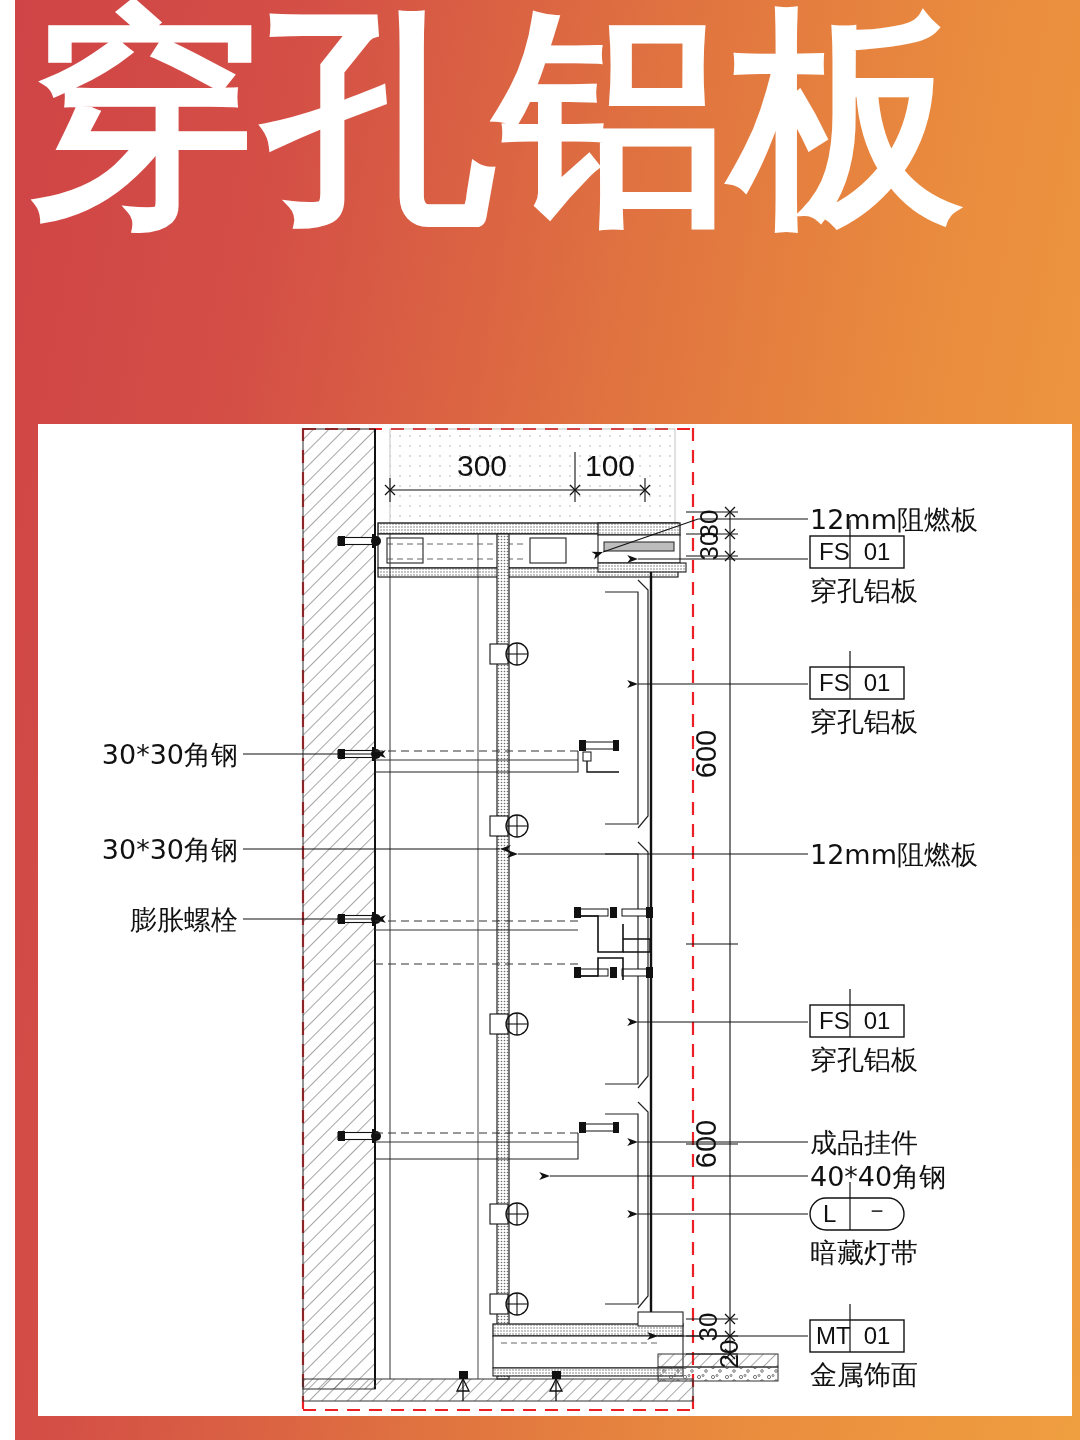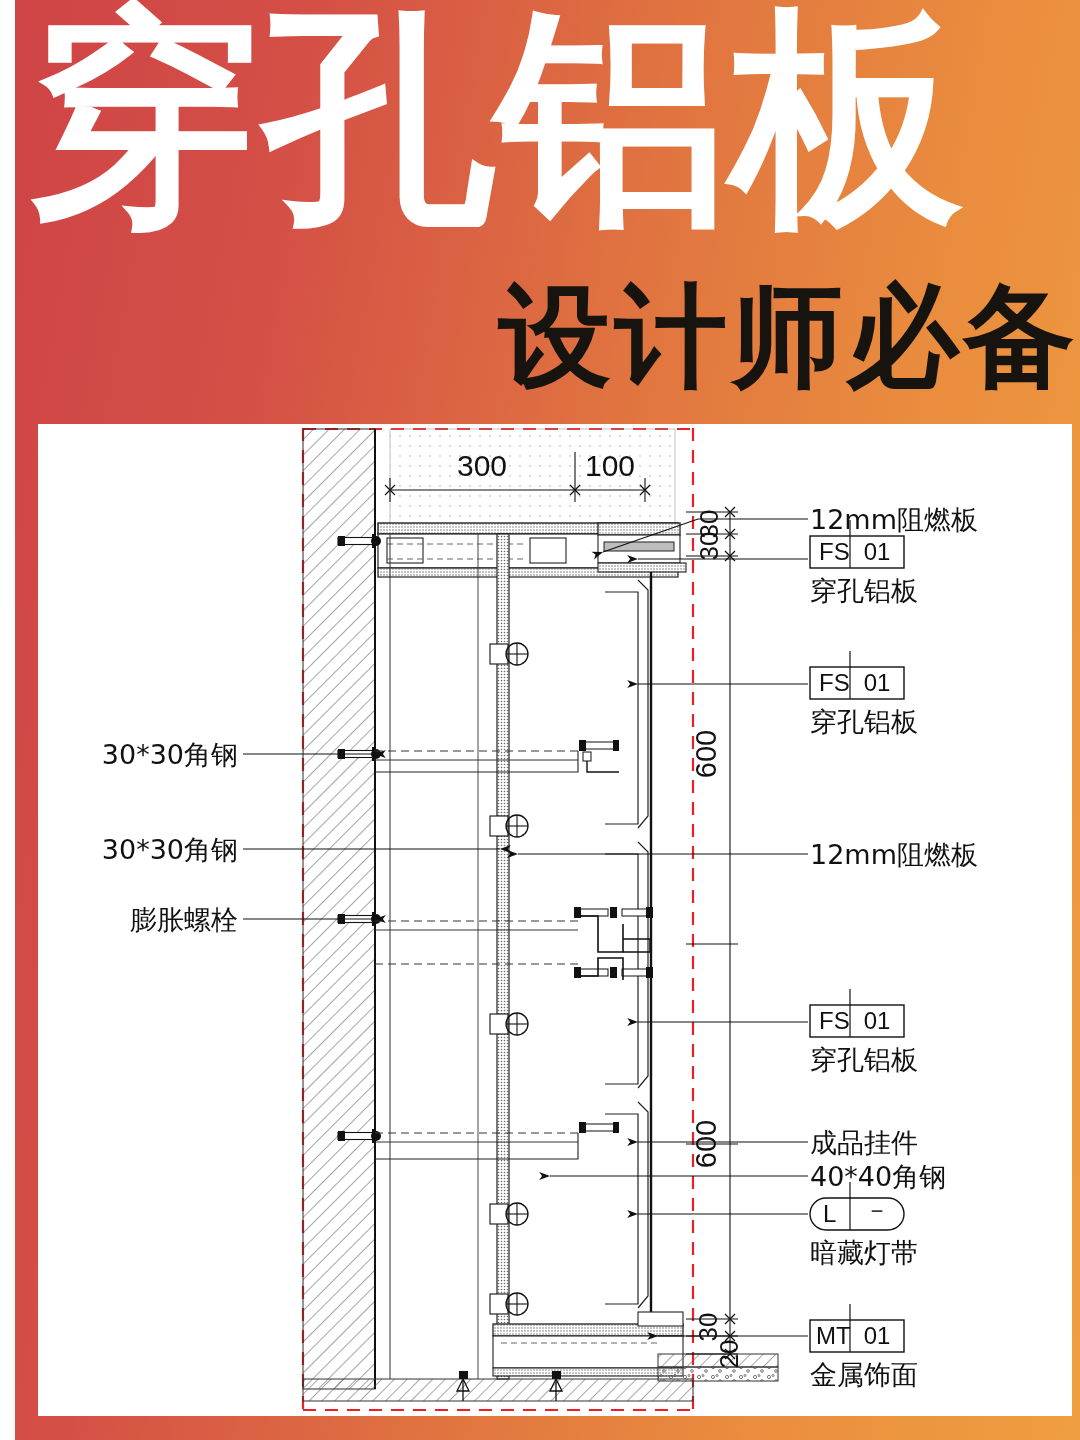--- a/index.html
+++ b/index.html
@@ -44,21 +44,20 @@
 </style>
 </head>
 <body>
 
 <div id="root">
 
   <div class="bg"></div>
 
   <div class="banner">
     <div class="title-main">穿孔铝板</div>
-    <div class="title-sub">设计师必备</div>
   </div>
 
   <div class="sheet">
   <svg width="1034" height="992" viewBox="0 0 1034 992" xmlns="http://www.w3.org/2000/svg">
     <defs>
 
       <pattern id="hatch45" width="11" height="11" patternUnits="userSpaceOnUse" patternTransform="rotate(45)">
         <line x1="0" y1="0" x2="0" y2="11" stroke="#5a5a5a" stroke-width="1.1"></line>
       </pattern>
 

